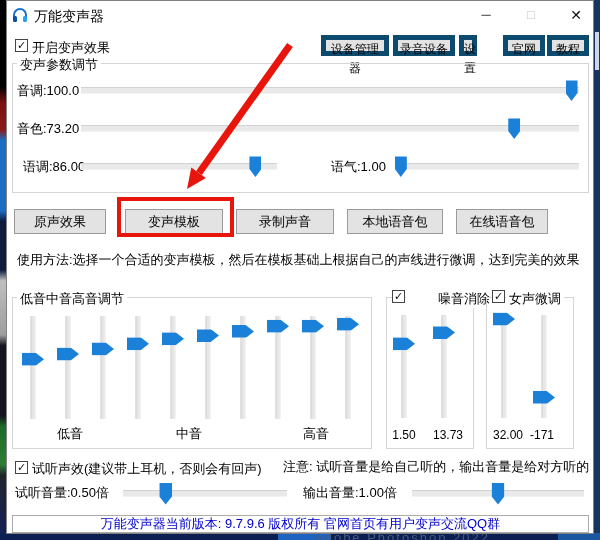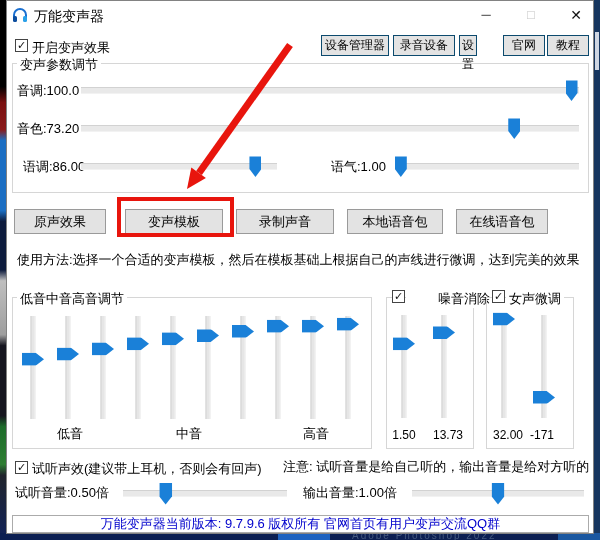--- a/index.html
+++ b/index.html
@@ -7,42 +7,42 @@
   .screen{position:relative;width:600px;height:540px;background:#fff;overflow:hidden;}
 
   
   .desk-left{position:absolute;left:0;top:0;width:6px;height:540px;
     background:linear-gradient(180deg,#000 0%,#000 16%,#7a1010 19%,#8a1a1a 24%,#1b6ec2 26%,#1b6ec2 39%,#0d1b3d 41%,#0d1b3d 50%,#bfbfbf 52%,#9e9e9e 62%,#15151f 64%,#15151f 77%,#1d6b2a 79%,#2e7d32 86%,#20242c 88%,#11225a 100%);}
   .desk-right{position:absolute;right:0;top:0;width:6px;height:533px;background:#16355e;}
   .desk-right .lightbar{position:absolute;left:1px;top:32px;width:4px;height:38px;background:#cfd6e2;}
   .desk-bottom{position:absolute;left:0;top:533px;width:600px;height:7px;background:#0c1f52;}
   .desk-bottom .seg1{position:absolute;left:278px;top:0;width:52px;height:7px;background:#1e63c0;}
   .desk-bottom .seg2{position:absolute;left:558px;top:0;width:42px;height:7px;background:#1a57a0;}
-  .desk-bottom .ghost{position:absolute;left:352px;top:-3px;width:230px;height:10px;overflow:hidden;
-    color:#44597f;font-size:10px;letter-spacing:2px;white-space:nowrap;}
+  .desk-bottom .ghost{position:absolute;left:314px;top:-3px;width:230px;height:10px;overflow:hidden;
+    color:#44597f;font-size:13px;letter-spacing:2px;white-space:nowrap;}
 
   
   .window{position:absolute;left:6px;top:0;width:588px;height:534px;background:#fff;
     border:1px solid #828282;box-sizing:border-box;}
   .titlebar{position:absolute;left:0;top:0;width:100%;height:28px;background:#fff;}
   .app-icon{position:absolute;left:4px;top:5px;width:18px;height:18px;}
   .app-title{position:absolute;left:27px;top:7px;font-size:14px;color:#000;}
   .winbtn{position:absolute;top:0;width:42px;height:28px;text-align:center;line-height:28px;font-size:13px;color:#333;}
   .winbtn.min{left:458px;}
   .winbtn.max{left:503px;color:#c6c6c6;}
   .winbtn.close{left:548px;font-size:14px;color:#111;}
 
   
   .cb{position:absolute;width:13px;height:13px;background:#fff;border:1px solid #444;box-sizing:border-box;
     font-size:11px;line-height:11px;text-align:center;color:#111;}
   .cb.checked::after{content:"✓";font-weight:bold;}
   .lbl{position:absolute;font-size:13px;color:#000;white-space:nowrap;}
   .btn{position:absolute;height:25px;background:#e3e3e3;border:1px solid #9a9a9a;box-sizing:border-box;
     font-size:13px;color:#000;text-align:center;line-height:23px;}
-  .tbtn{position:absolute;top:34px;height:21px;background:#e3e3e3;border:1px solid #0c4a6e;box-sizing:border-box;
+  .tbtn{position:absolute;top:34px;height:21px;background:#e3e3e3;border:5px solid #0c4a6e;box-sizing:border-box;
     font-size:12px;color:#000;text-align:center;line-height:19px;}
   .group{position:absolute;border:1px solid #d6d6d6;box-sizing:border-box;}
   .legend{position:absolute;background:#fff;font-size:13px;color:#000;padding:0 3px;white-space:nowrap;}
 
   
   .hslider{position:absolute;height:5px;background:#e9e9e9;border-top:1px solid #d2d2d2;border-bottom:1px solid #f2f2f2;}
   .hthumb{position:absolute;top:50%;width:12px;height:21px;background:#1a80d8;transform:translate(-50%,-50%);
     clip-path:polygon(0 0,100% 0,100% 62%,50% 100%,0 62%);}
   .hthumb.big{width:13px;height:22px;}
   .vslider{position:absolute;width:24px;}

